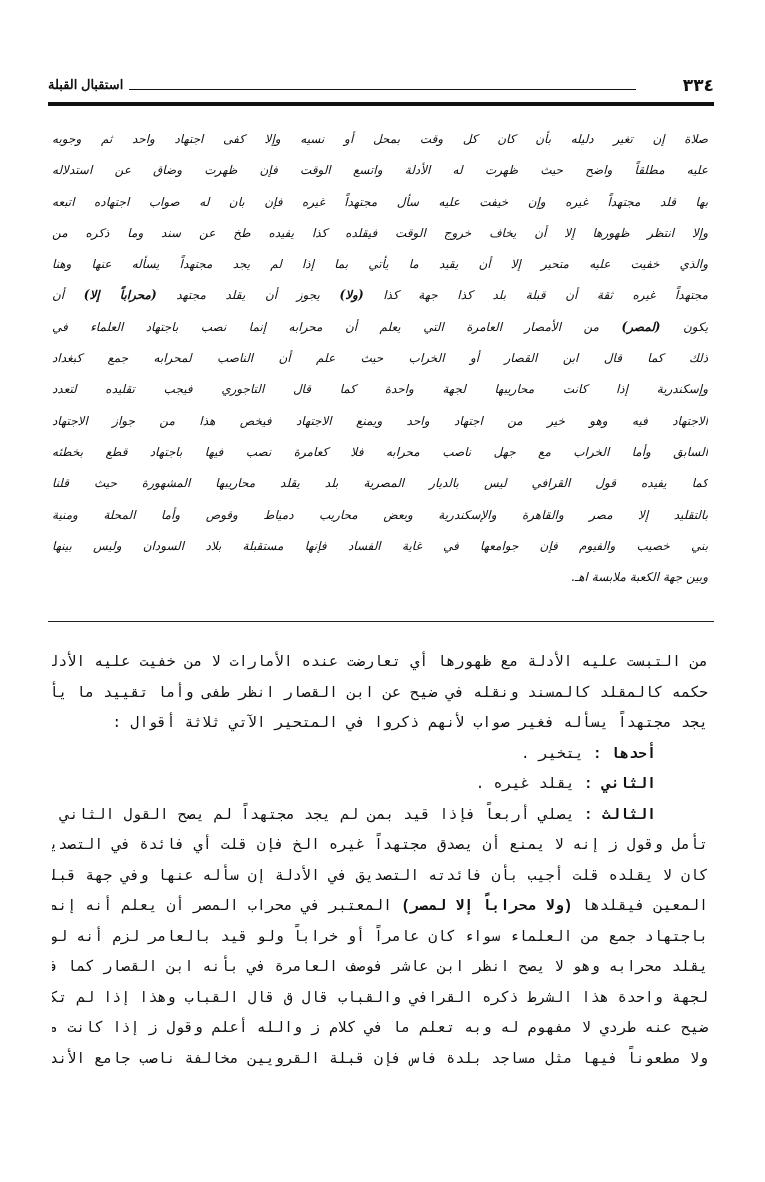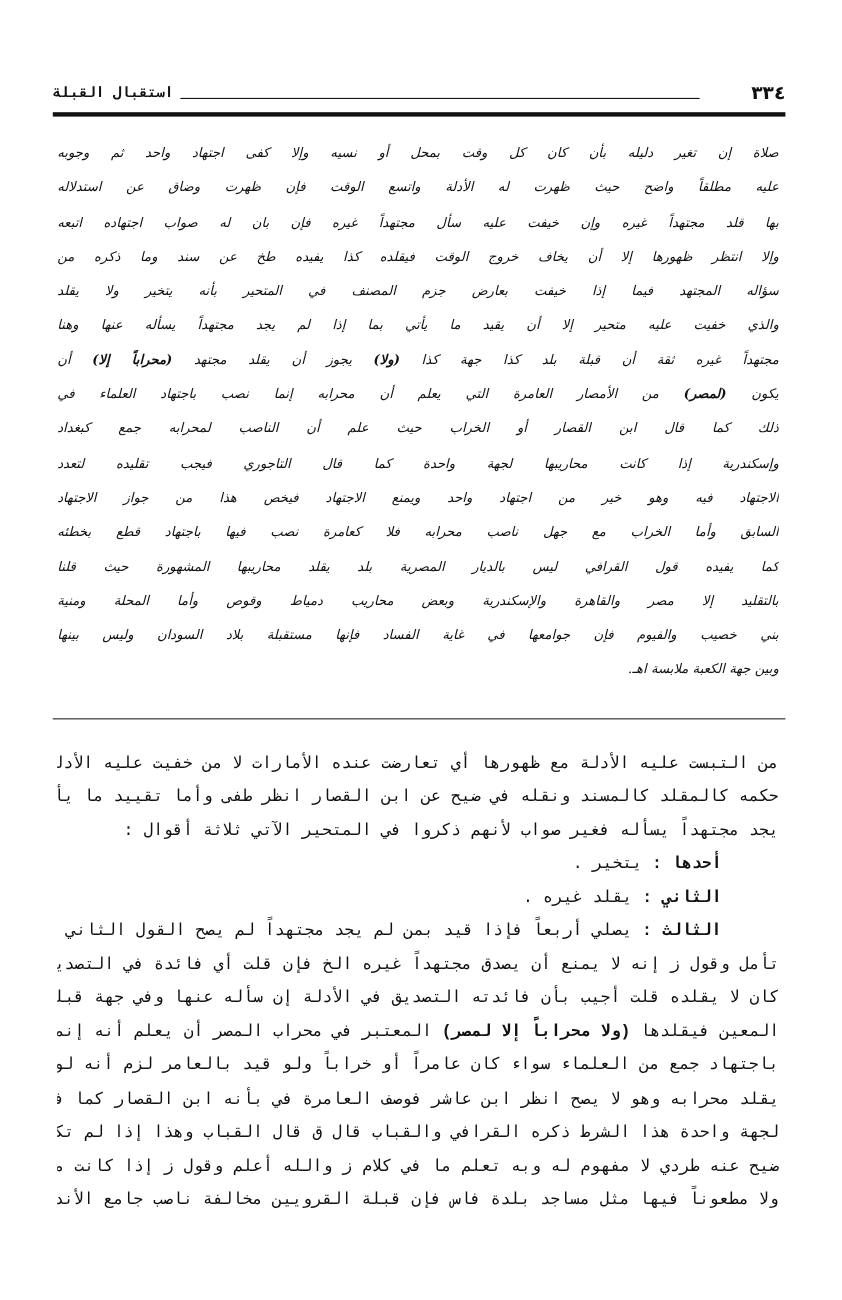--- a/index.html
+++ b/index.html
@@ -12,21 +12,21 @@
     .header {
       position: relative; height: 28px; direction: rtl;
       display: flex; align-items: flex-end;
     }
     .header .pagenum {
       font-family: "DejaVu Sans", sans-serif; font-weight: bold; font-size: 17px;
       padding-left: 6px; line-height: 22px; margin-left: 37px;
     }
     .header .rule-mid { flex: 1; border-bottom: 1.5px solid #111; margin: 0 4px 6px 4px; }
     .header .title {
-      font-family: Liberation Mono, monospace; font-weight: bold; font-size: 13px;
+      font-family: Liberation Sans, sans-serif; font-weight: bold; font-size: 13px;
       line-height: 22px; padding-right: 2px;
     }
     .header-rule { height: 4px; background: #111; margin-top: 6px; }
     .main {
       direction: rtl; text-align: justify; text-align-last: right;
       font-size: 12px; line-height: 31.3px; margin-top: 18px;
       padding: 0 6px 0 4px;
       font-style: italic;
     }
     .main .line { display: block; text-align: justify; text-align-last: justify; white-space: nowrap; overflow: hidden; }
@@ -52,21 +52,20 @@
     <span class="rule-mid"></span>
     <span class="title">استقبال القبلة</span>
   </div>
   <div class="header-rule"></div>
 
   <div class="main">
     <span class="line">صلاة إن تغير دليله بأن كان كل وقت بمحل أو نسيه وإلا كفى اجتهاد واحد ثم وجوبه</span>
     <span class="line">عليه مطلقاً واضح حيث ظهرت له الأدلة واتسع الوقت فإن ظهرت وضاق عن استدلاله</span>
     <span class="line">بها قلد مجتهداً غيره وإن خيفت عليه سأل مجتهداً غيره فإن بان له صواب اجتهاده اتبعه</span>
     <span class="line">وإلا انتظر ظهورها إلا أن يخاف خروج الوقت فيقلده كذا يفيده طخ عن سند وما ذكره من</span>
-    <span class="line">سؤاله المجتهد فيما إذا خيفت بعارض جزم المصنف في المتحير بأنه يتخير ولا يقلد</span>
     <span class="line">والذي خفيت عليه متحير إلا أن يقيد ما يأتي بما إذا لم يجد مجتهداً يسأله عنها وهنا</span>
     <span class="line"><span>مجتهداً غيره ثقة أن قبلة بلد كذا جهة كذا </span><b>(ولا)</b><span> يجوز أن يقلد مجتهد </span><b>(محراباً إلا)</b><span> أن</span></span>
     <span class="line"><span>يكون </span><b>(لمصر)</b><span> من الأمصار العامرة التي يعلم أن محرابه إنما نصب باجتهاد العلماء في</span></span>
     <span class="line">ذلك كما قال ابن القصار أو الخراب حيث علم أن الناصب لمحرابه جمع كبغداد</span>
     <span class="line">وإسكندرية إذا كانت محاريبها لجهة واحدة كما قال التاجوري فيجب تقليده لتعدد</span>
     <span class="line">الاجتهاد فيه وهو خير من اجتهاد واحد ويمنع الاجتهاد فيخص هذا من جواز الاجتهاد</span>
     <span class="line">السابق وأما الخراب مع جهل ناصب محرابه فلا كعامرة نصب فيها باجتهاد قطع بخطئه</span>
     <span class="line">كما يفيده قول القرافي ليس بالديار المصرية بلد يقلد محاريبها المشهورة حيث قلنا</span>
     <span class="line">بالتقليد إلا مصر والقاهرة والإسكندرية وبعض محاريب دمياط وقوص وأما المحلة ومنية</span>
     <span class="line">بني خصيب والفيوم فإن جوامعها في غاية الفساد فإنها مستقبلة بلاد السودان وليس بينها</span>

